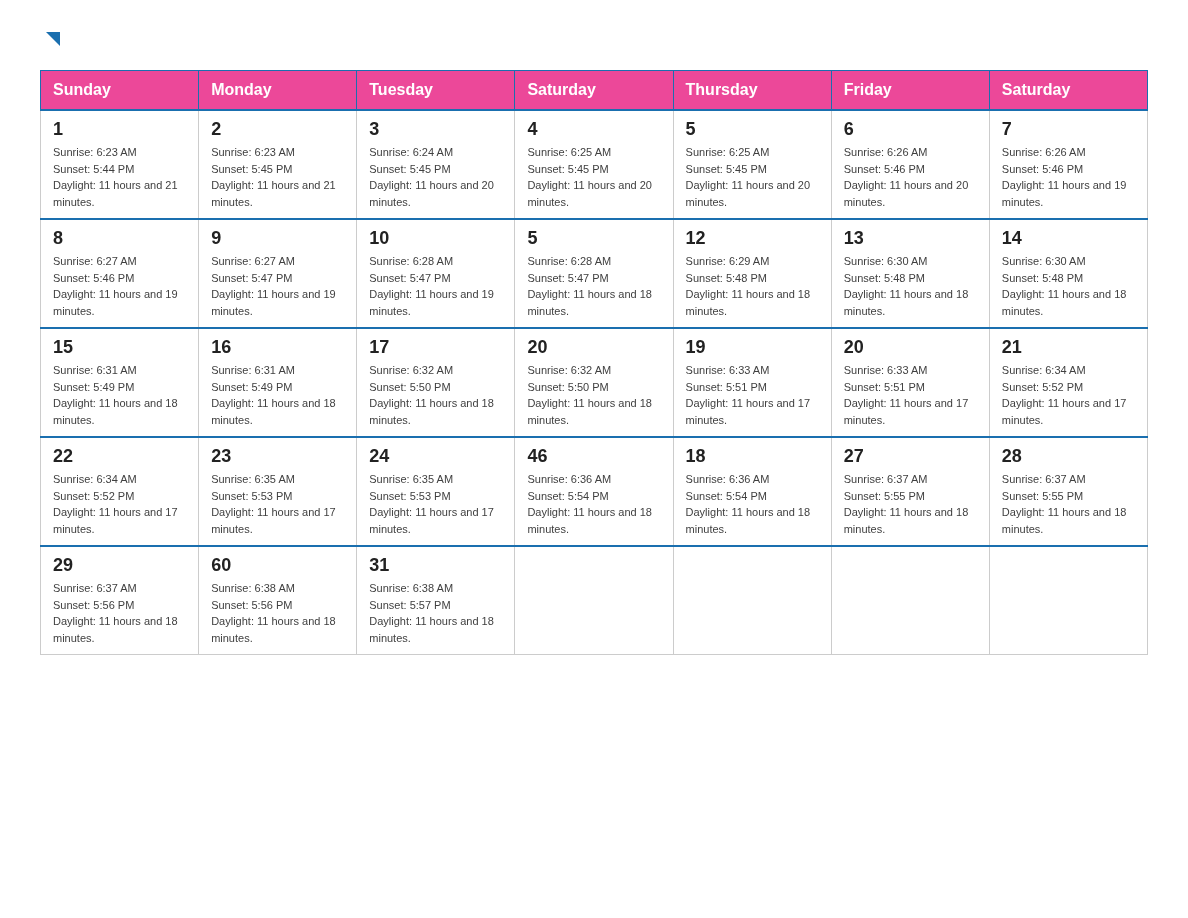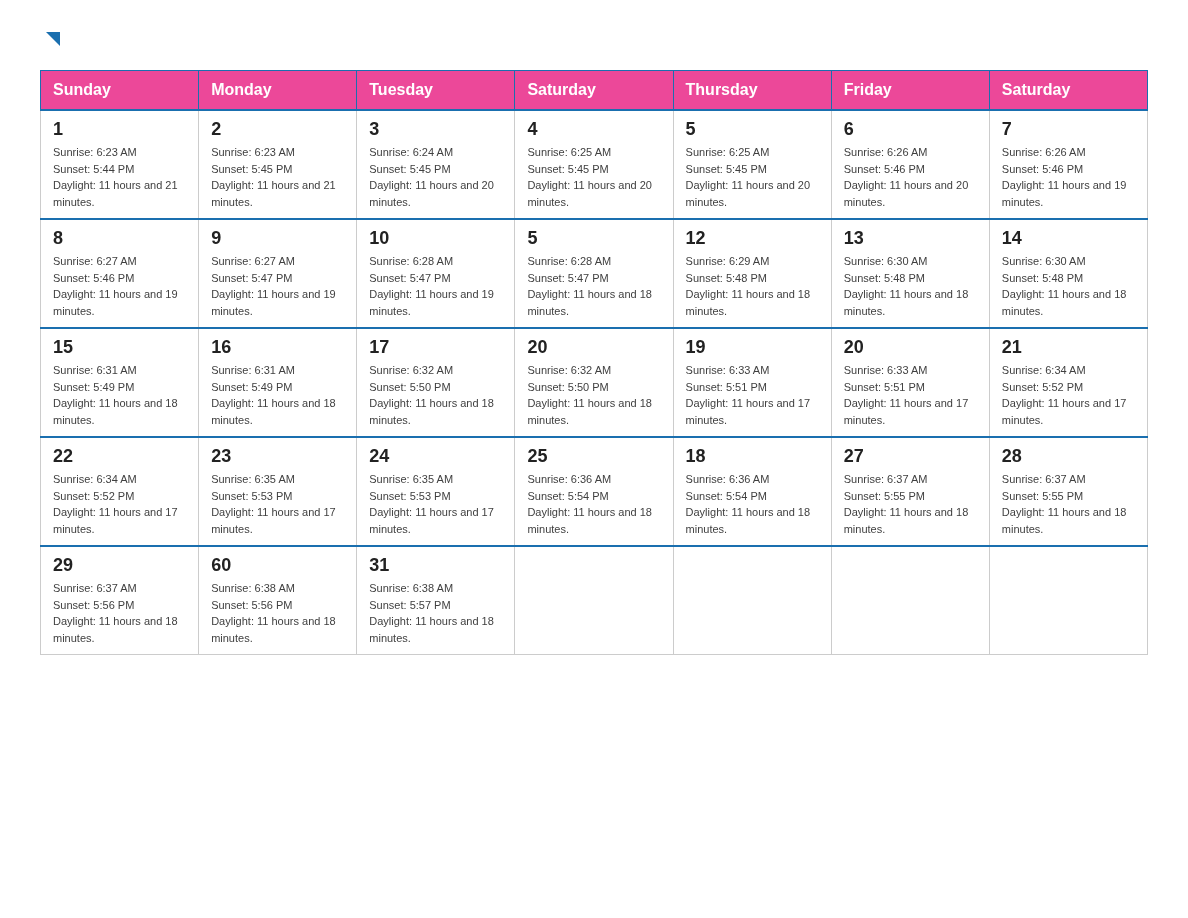--- a/index.html
+++ b/index.html
@@ -226,21 +226,21 @@
         </td>
         <td>
           <span class="day-num">23</span>
           <div class="day-info">Sunrise: 6:35 AM<br>Sunset: 5:53 PM<br>Daylight: 11 hours and 17 minutes.</div>
         </td>
         <td>
           <span class="day-num">24</span>
           <div class="day-info">Sunrise: 6:35 AM<br>Sunset: 5:53 PM<br>Daylight: 11 hours and 17 minutes.</div>
         </td>
         <td>
-          <span class="day-num">25</span>
+          <span class="day-num">46</span>
           <div class="day-info">Sunrise: 6:36 AM<br>Sunset: 5:54 PM<br>Daylight: 11 hours and 18 minutes.</div>
         </td>
         <td>
           <span class="day-num">18</span>
           <div class="day-info">Sunrise: 6:36 AM<br>Sunset: 5:54 PM<br>Daylight: 11 hours and 18 minutes.</div>
         </td>
         <td>
           <span class="day-num">27</span>
           <div class="day-info">Sunrise: 6:37 AM<br>Sunset: 5:55 PM<br>Daylight: 11 hours and 18 minutes.</div>
         </td>

